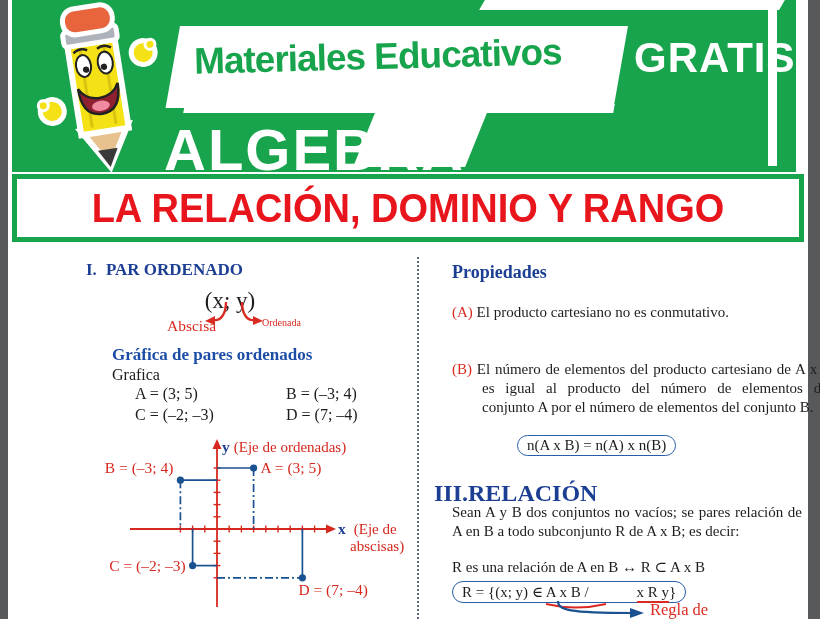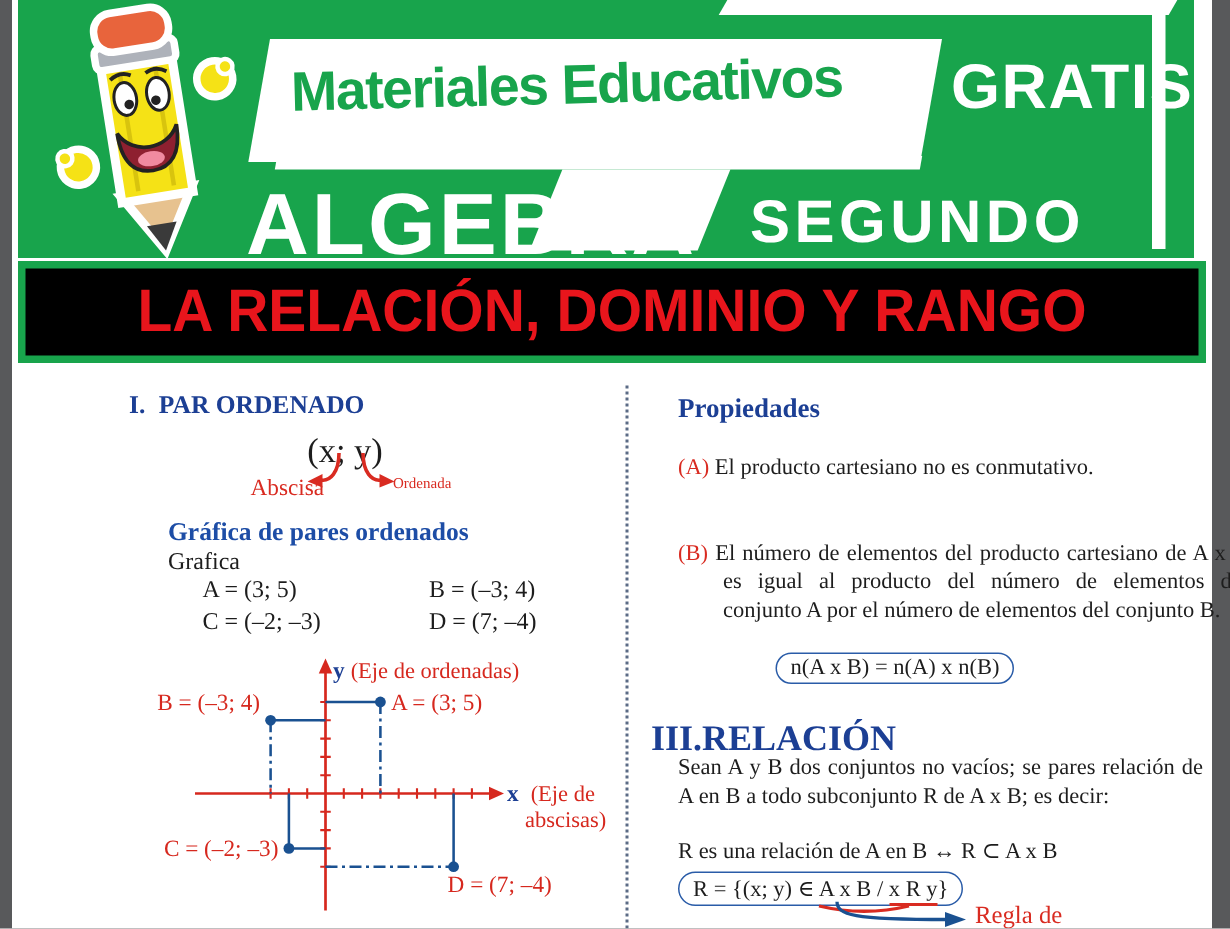--- a/index.html
+++ b/index.html
@@ -18,34 +18,34 @@
           font-weight:bold;font-size:42px;color:#fff;letter-spacing:1px;}
   .hdr-strip-mid{position:absolute;left:172px;top:104px;width:430px;height:9px;background:#fff;transform:skewX(-10deg);}
   .hdr-para{position:absolute;left:352px;top:113px;width:112px;height:54px;background:#fff;transform:skewX(-22deg);}
   .algebra{position:absolute;left:152px;top:116px;font-family:"Liberation Sans","DejaVu Sans",sans-serif;
            font-weight:bold;font-size:58px;color:#fff;letter-spacing:2px;}
   .segundo{position:absolute;left:488px;top:126px;font-family:"Liberation Sans","DejaVu Sans",sans-serif;
            font-weight:bold;font-size:40px;color:#fff;letter-spacing:3px;}
   .hdr-bar-right{position:absolute;left:756px;top:8px;width:9px;height:158px;background:#fff;}
 
   
-  .title-frame{position:absolute;left:12px;top:174px;width:792px;height:68px;background:#000000;
+  .title-frame{position:absolute;left:12px;top:174px;width:792px;height:68px;background:#ffffff;
                border:5px solid #18a44c;box-sizing:border-box;display:flex;align-items:center;justify-content:center;}
   .title-text{font-family:"Liberation Sans","DejaVu Sans",sans-serif;font-weight:800;font-size:38px;
               color:#e8151c;white-space:nowrap;transform:scaleY(1.05);}
 
   
   .blue-h{color:#1c3f94;font-weight:bold;}
   .red{color:#d92b21;}
   .sec-head{display:flex;gap:9px;font-size:17px;}
   .body-txt{font-size:15px;line-height:19px;text-align:justify;}
   .hang{padding-left:30px;text-indent:-30px;}
   .tag{color:#d92b21;}
   .fbox{display:inline-block;border:1.6px solid #2a5ca8;border-radius:13px;padding:1px 9px;font-size:15px;background:#fff;white-space:nowrap;}
-  .hl-underline{border-bottom:2px solid #d92b21;padding-bottom:1px;}
+  .hl-underline{border-bottom:2px solid #d92b21;padding-bottom:1px;margin-left:44px;}
   .divider{position:absolute;left:417px;top:257px;height:362px;border-left:2px dotted #5b6b85;}
 </style>
 </head>
 <body>
 
 <div class="screen">
   <div class="page"></div>
 
   <div class="header">
     <div class="hdr-strip-top"></div>
@@ -74,21 +74,20 @@
         <circle cx="27" cy="102" r="12" fill="#f5e216" stroke="#fff" stroke-width="5"></circle>
         <circle cx="19" cy="95" r="5" fill="#f5e216" stroke="#fff" stroke-width="3"></circle>
         <circle cx="126" cy="58" r="12" fill="#f5e216" stroke="#fff" stroke-width="5"></circle>
         <circle cx="134" cy="51" r="5" fill="#f5e216" stroke="#fff" stroke-width="3"></circle>
       </g>
     </svg>
 
     <div class="brand-text">Materiales Educativos</div>
     <div class="gratis">GRATIS</div>
     <div class="algebra">ALGEBRA</div>
-    <div class="segundo">SEGUNDO</div>
   </div>
 
   <div class="title-frame">
     <span class="title-text">LA RELACIÓN, DOMINIO Y RANGO</span>
   </div>
 
   <div class="abs sec-head blue-h" style="left:86px;top:260px">
     <span>I.</span>
     <span>PAR ORDENADO</span>
   </div>

